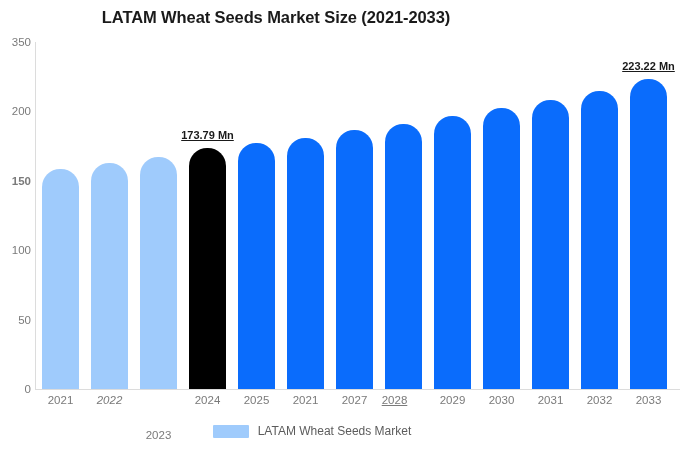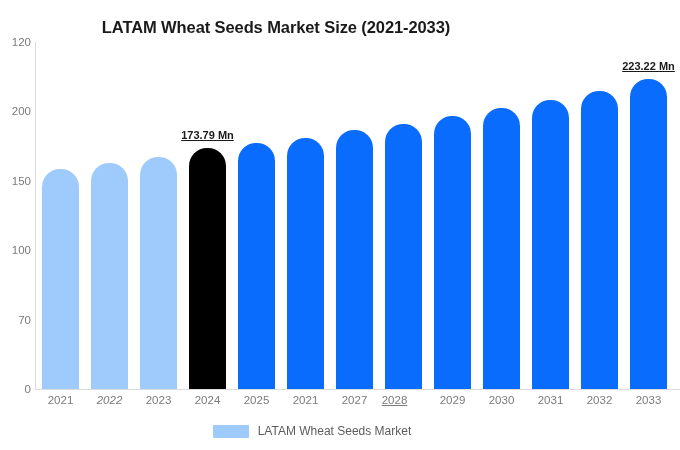--- a/index.html
+++ b/index.html
@@ -15,21 +15,21 @@
     position: relative;
   }
   #chart-root {
     position: absolute;
     left: 0; top: 0;
     width: 680px;
     height: 450px;
   }
   .chart-title {
     position: absolute;
-    left: 0; top: 18px;
+    left: 0; top: 8px;
     width: 552px;
     text-align: center;
     font-size: 16.5px;
     font-weight: bold;
     color: #1a1a1a;
     letter-spacing: -0.1px;
   }
   .plot {
     position: absolute;
     left: 0; top: 0;
@@ -118,54 +118,54 @@
   <div class="chart-title">LATAM Wheat Seeds Market Size (2021-2033)</div>
 
   <div class="plot">
     <div class="y-axis-line"></div>
     <div class="x-axis-line"></div>
     <div id="y-ticks">
         <div class="y-tick-wrap" style="top: 389px;">
           <div class="y-tick">0</div>
         </div>
         <div class="y-tick-wrap" style="top: 319.6px;">
-          <div class="y-tick">70</div>
+          <div class="y-tick">50</div>
         </div>
         <div class="y-tick-wrap" style="top: 250.2px;">
           <div class="y-tick">100</div>
         </div>
-        <div class="y-tick-wrap" style="top: 180.8px;">
+        <div class="y-tick-wrap" style="top: 180.8px; font-weight: bold;">
           <div class="y-tick">150</div>
         </div>
         <div class="y-tick-wrap" style="top: 111.4px;">
           <div class="y-tick">200</div>
         </div>
         <div class="y-tick-wrap" style="top: 42px;">
-          <div class="y-tick">120</div>
+          <div class="y-tick">350</div>
         </div>
       </div>
     <div id="bars">
         <div class="bar" title="2021: 158.5 Mn" style="left: 42px; height: 219.998px; background: rgb(159, 203, 252);"></div>
         <div class="bar" title="2022: 162.6 Mn" style="left: 91px; height: 225.689px; background: rgb(159, 203, 252);"></div>
         <div class="bar" title="2023: 167.2 Mn" style="left: 140px; height: 232.074px; background: rgb(159, 203, 252);"></div>
         <div class="bar" title="2024: 173.79 Mn" style="left: 189px; height: 241.221px; background: rgb(0, 0, 0);"></div>
         <div class="bar" title="2025: 177 Mn" style="left: 238px; height: 245.676px; background: rgb(10, 108, 252);"></div>
         <div class="bar" title="2026: 181 Mn" style="left: 287px; height: 251.228px; background: rgb(10, 108, 252);"></div>
         <div class="bar" title="2027: 186.8 Mn" style="left: 336px; height: 259.278px; background: rgb(10, 108, 252);"></div>
         <div class="bar" title="2028: 191 Mn" style="left: 385px; height: 265.108px; background: rgb(10, 108, 252);"></div>
         <div class="bar" title="2029: 196.5 Mn" style="left: 434px; height: 272.742px; background: rgb(10, 108, 252);"></div>
         <div class="bar" title="2030: 202.6 Mn" style="left: 483px; height: 281.209px; background: rgb(10, 108, 252);"></div>
         <div class="bar" title="2031: 208.4 Mn" style="left: 532px; height: 289.259px; background: rgb(10, 108, 252);"></div>
         <div class="bar" title="2032: 214.6 Mn" style="left: 581px; height: 297.865px; background: rgb(10, 108, 252);"></div>
         <div class="bar" title="2033: 223.22 Mn" style="left: 630px; height: 309.829px; background: rgb(10, 108, 252);"></div>
       </div>
     <div id="x-ticks">
         <div class="x-tick" style="left: 36px;">2021</div>
         <div class="x-tick" style="left: 85px; font-style: italic;">2022</div>
-        <div class="x-tick" style="left: 134px;">2023</div>
+        <div class="x-tick" style="left: 134px; margin-top: 35px;">2023</div>
         <div class="x-tick" style="left: 183px;">2024</div>
         <div class="x-tick" style="left: 232px;">2025</div>
         <div class="x-tick" style="left: 281px;">2021</div>
         <div class="x-tick" style="left: 330px;">2027</div>
         <div class="x-tick" style="left: 370px; text-decoration: underline;">2028</div>
         <div class="x-tick" style="left: 428px;">2029</div>
         <div class="x-tick" style="left: 477px;">2030</div>
         <div class="x-tick" style="left: 526px;">2031</div>
         <div class="x-tick" style="left: 575px;">2032</div>
         <div class="x-tick" style="left: 624px;">2033</div>

